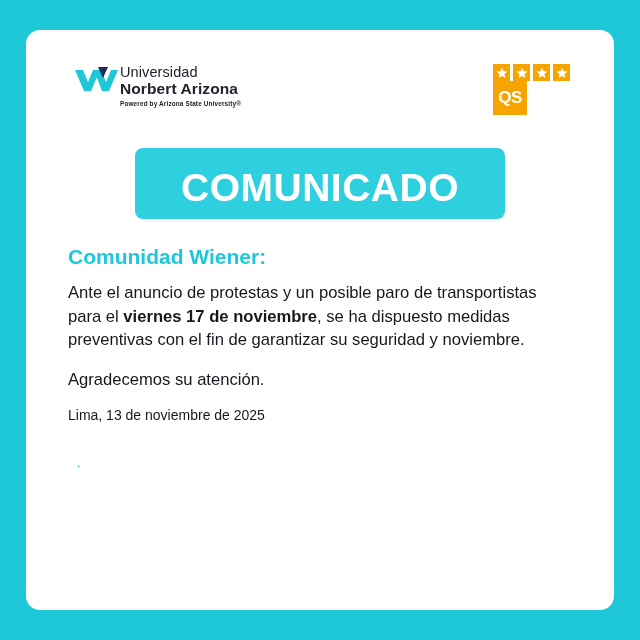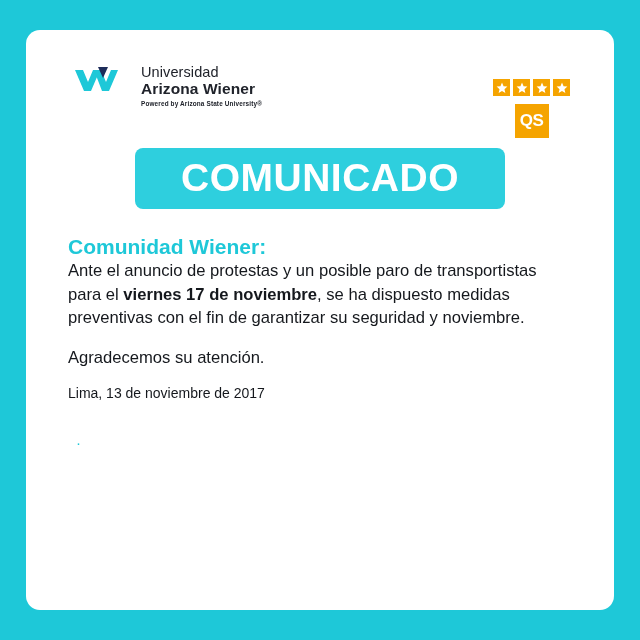--- a/index.html
+++ b/index.html
@@ -37,21 +37,21 @@
   
   .header {
     display: flex;
     align-items: flex-start;
     justify-content: space-between;
     height: 62px;
   }
   .logo-wrap {
     display: flex;
     align-items: flex-start;
-    gap: 23px;
+    gap: 2px;
     padding-left: 8px;
   }
   .logo-mark {
     width: 44px;
     height: 30px;
     margin-top: 3px;
     flex: none;
   }
   .logo-text {
     line-height: 1.12;
@@ -72,24 +72,23 @@
     font-size: 6.4px;
     color: #20232b;
     font-weight: 700;
     letter-spacing: 0.15px;
     margin-top: 2px;
   }
 
   .qs-block {
     display: flex;
     flex-direction: column;
-    align-items: center;
-    gap: 8px;
+    align-items: flex-start;
+    gap: 0;
     padding-right: 4px;
-    margin-top: 15px;
   }
   .qs-stars {
     display: flex;
     gap: 3px;
   }
   .qs-star {
     width: 17px;
     height: 17px;
     background: #f5a400;
     display: flex;
@@ -112,39 +111,40 @@
 
   
   .banner-row {
     margin-top: 22px;
     display: flex;
     justify-content: center;
   }
   .banner {
     background: #2ecfde;
     border-radius: 8px;
-    padding: 10px 46px 12px 46px;
+    padding: 20px 46px 12px 46px;
   }
   .banner-text {
     color: #ffffff;
     font-size: 39px;
     font-weight: 800;
     letter-spacing: 0.5px;
     line-height: 1;
   }
 
   
   .body {
     margin-top: 26px;
     padding: 0 2px;
   }
   .greeting {
     color: #1ec8d8;
     font-size: 21px;
     font-weight: 700;
+    margin-bottom: 12px;
   }
   p.para {
     margin: 0 0 16px 0;
     font-size: 16.6px;
     line-height: 1.42;
     color: #15181d;
   }
   p.para.tight { }
   .b { font-weight: 700; }
   .small-note {
@@ -181,21 +181,21 @@
       <div class="logo-wrap">
         <span class="logo-mark">
           <svg viewBox="0 0 44 30" width="44" height="30" aria-hidden="true">
             <path d="M1 3 L9 3 L14 15 L19 3 L26 3 L17 24 L10 24 Z" fill="#1ec8d8"></path>
             <path d="M20 3 L27 3 L32 15 L37 3 L44 3 L35 24 L28 24 Z" fill="#1ec8d8"></path>
             <path d="M24 0 L34 0 L29 11 Z" fill="#1e2d5a"></path>
           </svg>
         </span>
         <span class="logo-text">
           <div class="logo-l1">Universidad</div>
-          <div class="logo-l2">Arizona Wiener</div>
+          <div class="logo-l2">Norbert Arizona</div>
           <div class="logo-l3">Powered by Arizona State University®</div>
         </span>
       </div>
 
       <div class="qs-block">
         <div class="qs-stars">
           <span class="qs-star">
             <svg viewBox="0 0 20 20" width="12" height="12">
                 <path d="M10 1 L12.6 7.1 L19 7.6 L14.1 11.9 L15.6 18.3 L10 14.9 L4.4 18.3 L5.9 11.9 L1 7.6 L7.4 7.1 Z" fill="#ffffff"></path>
               </svg>
@@ -228,21 +228,21 @@
     </div>
 
     <div class="body">
       <div class="greeting">Comunidad Wiener:</div>
 
       <p class="para"><span>Ante el anuncio de protestas y un posible paro de transportistas para el </span><span class="b">viernes 17 de noviembre</span><span>, se ha dispuesto medidas preventivas con el fin de garantizar su seguridad y noviembre.</span></p>
 
 
       <p class="para tight">Agradecemos su atención.</p>
 
-      <p class="small-note">Lima, 13 de noviembre de 2017</p>
+      <p class="small-note">Lima, 13 de noviembre de 2025</p>
 
       <div class="sign">
         <span class="sign-dot">·</span>
       </div>
     </div>
 
   </div>
 </div>
 
 </body></html>

